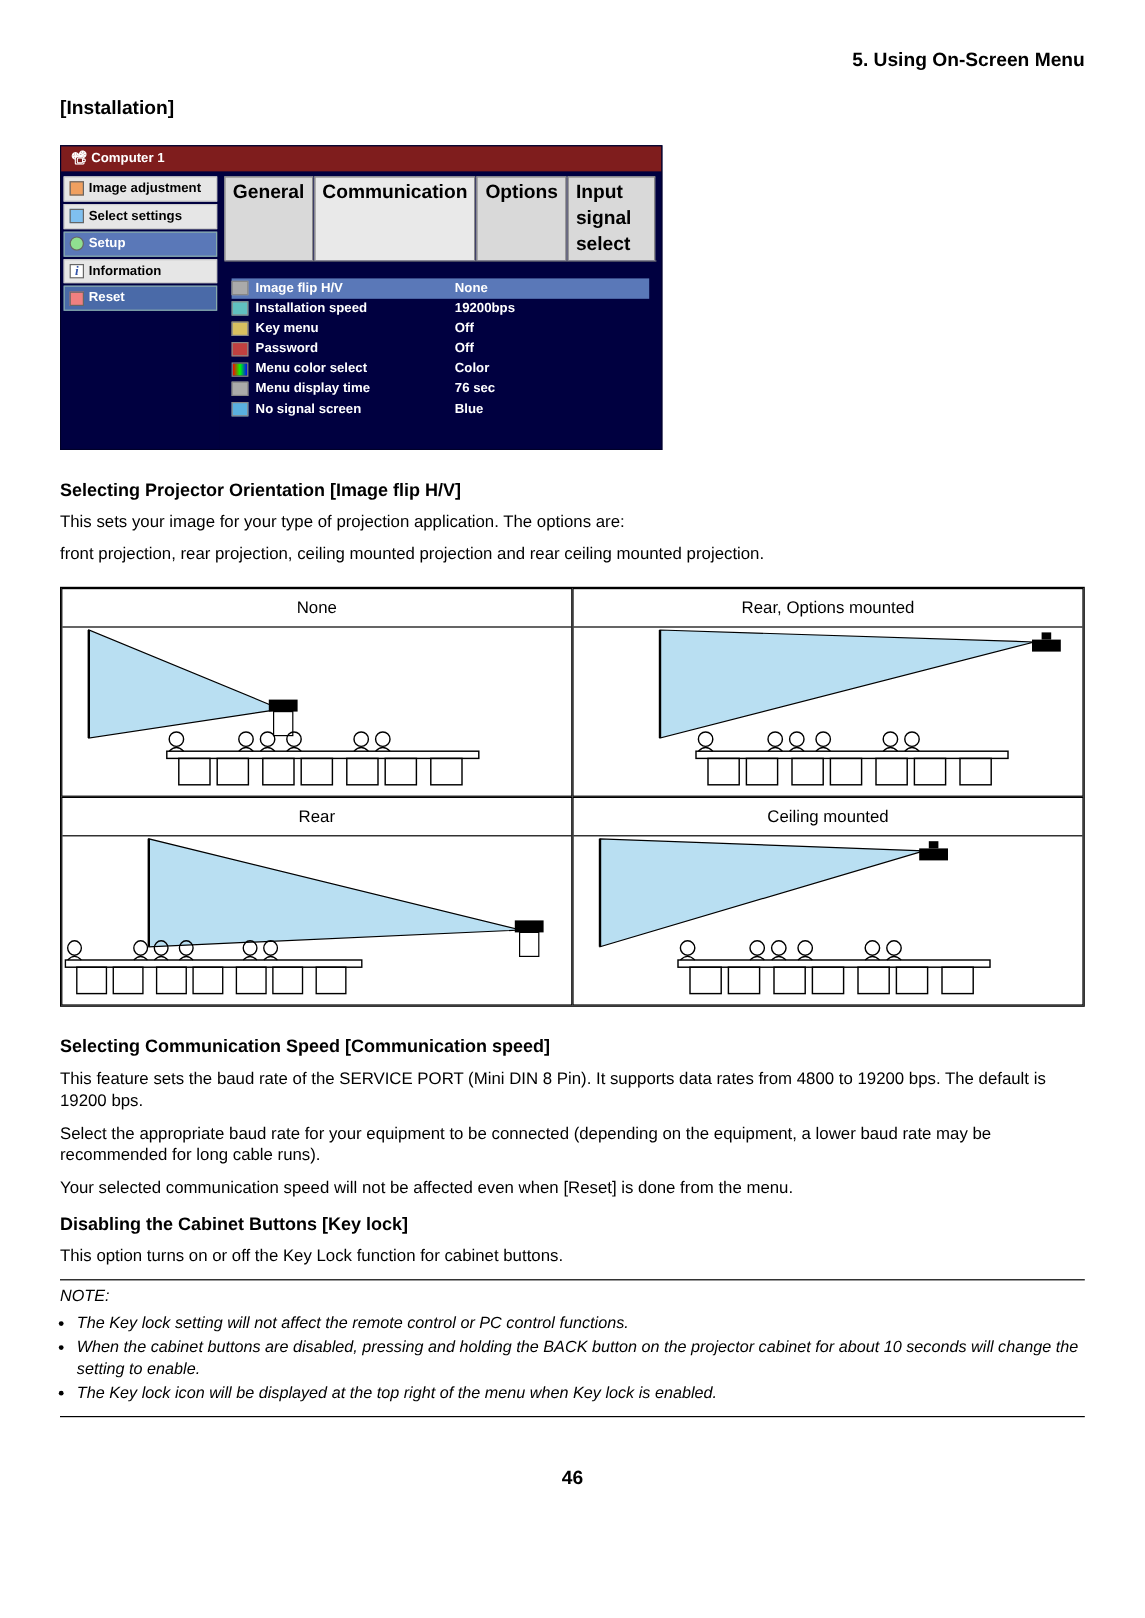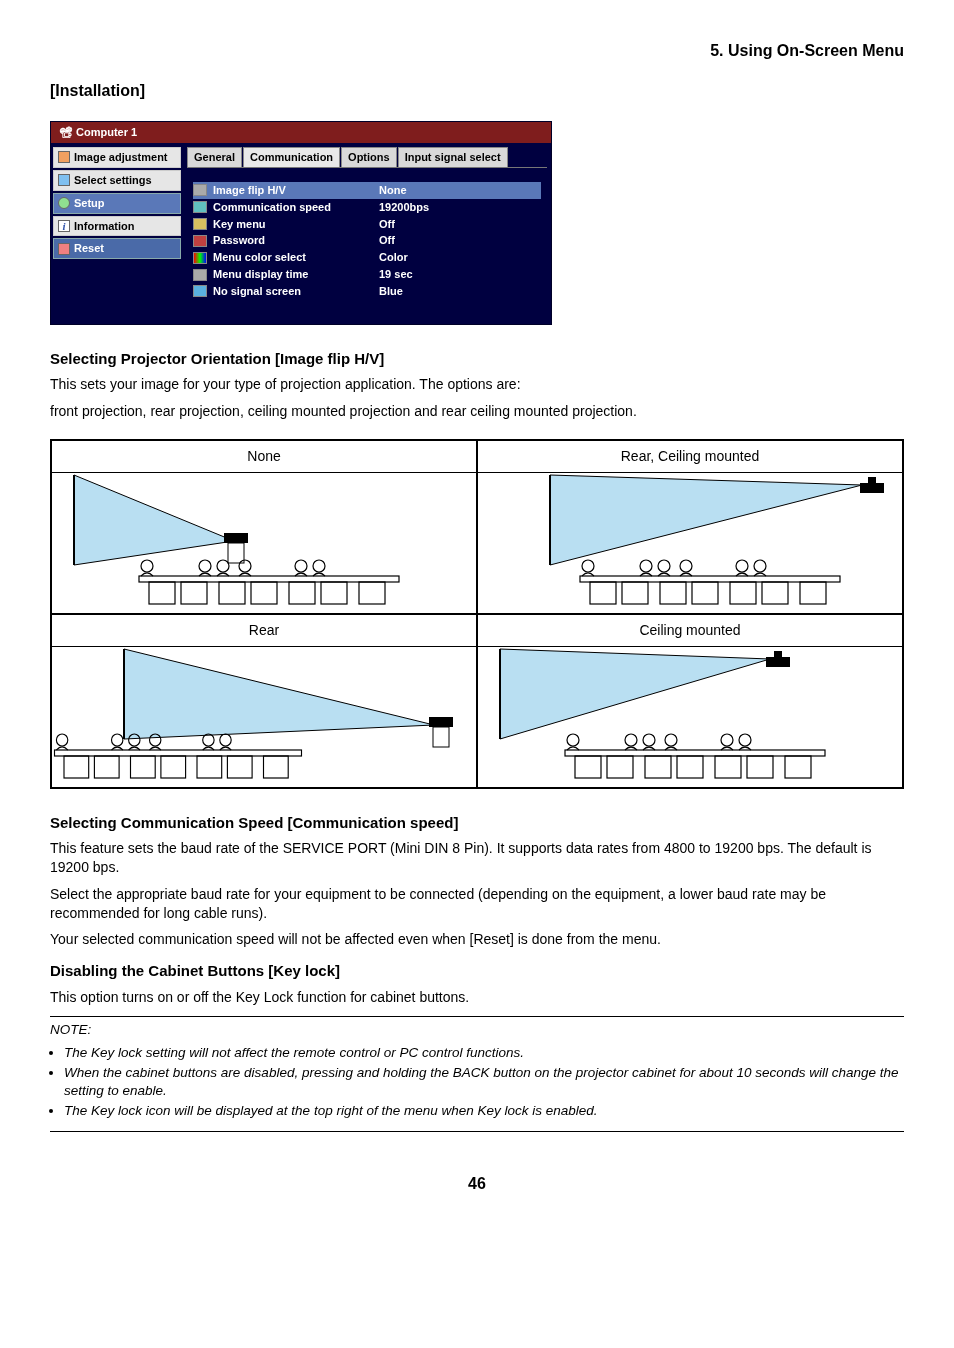--- a/index.html
+++ b/index.html
@@ -74,21 +74,21 @@
     border-bottom: 1px solid #777;
     margin-bottom: 2px;
   }
   .tab {
     background: #d9d9d9;
     color: #000;
     padding: 2px 6px;
     border: 1px solid #888;
     border-bottom: none;
     margin-right: 1px;
-    font-size: 11px;
+    font-size: 16px;
   }
   .tab.active {
     background: #e9e9e9;
   }
   .settings-list {
     padding: 12px 6px;
     color: #fff;
   }
   .settings-row {
     display: flex;
@@ -208,42 +208,42 @@
         <div class="tab">Input signal select</div>
       </div>
       <div class="settings-list">
         <div class="settings-row active">
           <span class="ricon gray"></span>
           <span class="label">Image flip H/V</span>
           <span class="val">None</span>
         </div>
         <div class="settings-row">
           <span class="ricon cyan"></span>
-          <span class="label">Communication speed</span>
+          <span class="label">Installation speed</span>
           <span class="val">19200bps</span>
         </div>
         <div class="settings-row">
           <span class="ricon yellow"></span>
           <span class="label">Key menu</span>
           <span class="val">Off</span>
         </div>
         <div class="settings-row">
           <span class="ricon red"></span>
           <span class="label">Password</span>
           <span class="val">Off</span>
         </div>
         <div class="settings-row">
           <span class="ricon" style="background:linear-gradient(90deg,#f00,#0f0,#00f);"></span>
           <span class="label">Menu color select</span>
           <span class="val">Color</span>
         </div>
         <div class="settings-row">
           <span class="ricon gray"></span>
           <span class="label">Menu display time</span>
-          <span class="val">19 sec</span>
+          <span class="val">76 sec</span>
         </div>
         <div class="settings-row">
           <span class="ricon blue"></span>
           <span class="label">No signal screen</span>
           <span class="val">Blue</span>
         </div>
       </div>
     </div>
   </div>
 </div>
@@ -296,21 +296,21 @@
   <div class="diagram-cell">
     <div class="diagram-caption">None</div>
     <svg class="diagram-svg" viewBox="0 0 400 140">
       <polygon points="170,68 10,2 10,92" fill="#b9dff2" stroke="#000" stroke-width="1"></polygon>
       <line x1="10" y1="2" x2="10" y2="92" stroke="#000" stroke-width="2"></line>
       <use href="#projector-table" x="160" y="60"></use>
       <use href="#audience" x="55" y="55"></use>
     </svg>
   </div>
   <div class="diagram-cell">
-    <div class="diagram-caption">Rear, Ceiling mounted</div>
+    <div class="diagram-caption">Rear, Options mounted</div>
     <svg class="diagram-svg" viewBox="0 0 400 140">
       <polygon points="372,12 60,2 60,92" fill="#b9dff2" stroke="#000" stroke-width="1"></polygon>
       <line x1="60" y1="2" x2="60" y2="92" stroke="#000" stroke-width="2"></line>
       <use href="#projector-ceiling" x="370" y="4"></use>
       <use href="#audience" x="70" y="55"></use>
     </svg>
   </div>
   <div class="diagram-cell">
     <div class="diagram-caption">Rear</div>
     <svg class="diagram-svg" viewBox="0 0 400 140">

